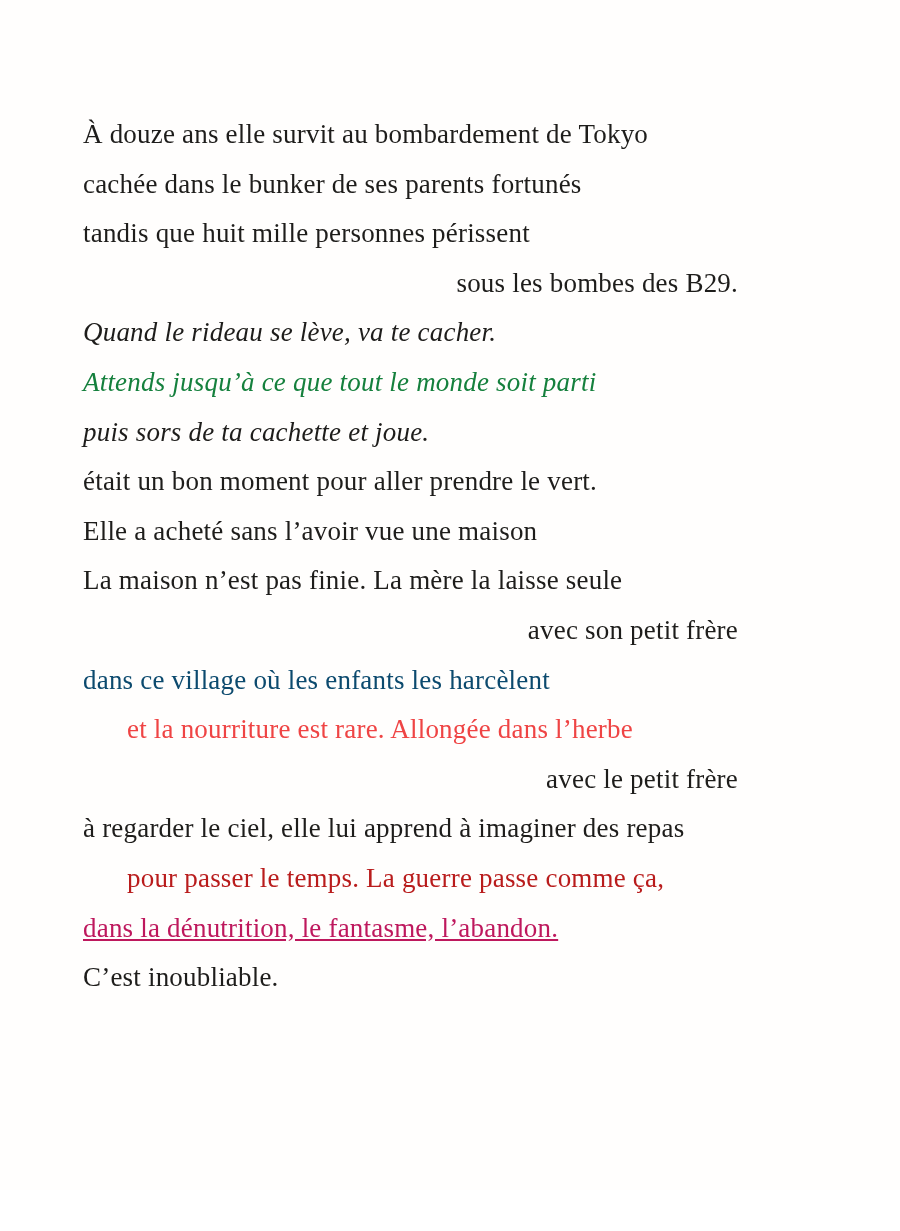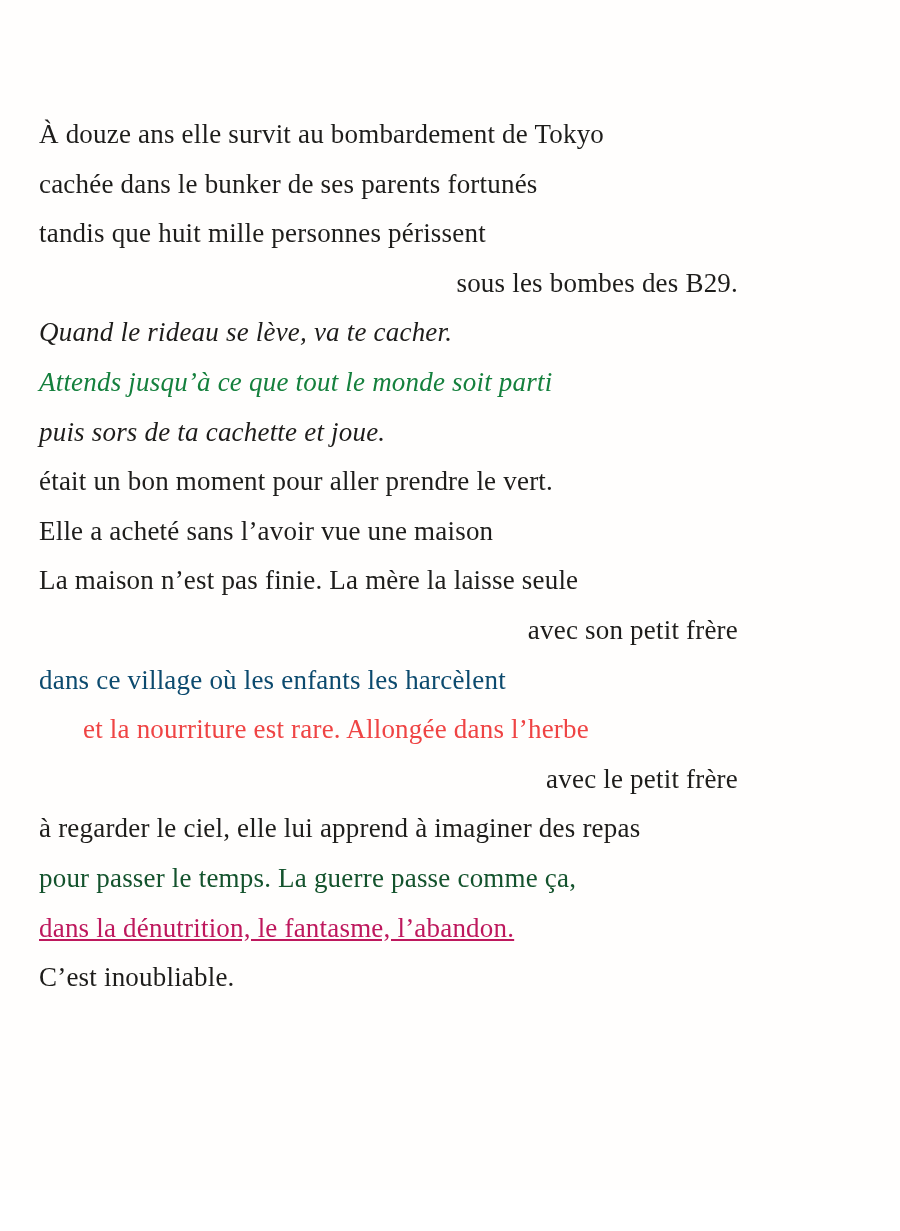--- a/index.html
+++ b/index.html
@@ -6,21 +6,21 @@
     margin: 0;
     padding: 0;
     background: #ffffff;
   }
   .page {
     position: relative;
     width: 900px;
     height: 1190px;
     background: #fffefd;
     box-sizing: border-box;
-    padding: 110px 90px 0 39px;
+    padding: 110px 90px 0 83px;
     overflow: hidden;
   }
   .poem {
     width: 100%;
   }
   .line {
     font-family: "Liberation Serif", "DejaVu Serif", serif;
     font-size: 27px;
     line-height: 49.6px;
     color: #1e1d1b;
@@ -48,17 +48,17 @@
       <div class="line italic" style="color: #15803d;">Attends jusqu’à ce que tout le monde soit parti</div>
       <div class="line italic" style="color: rgb(30, 29, 27);">puis sors de ta cachette et joue.</div>
       <div class="line" style="color: rgb(30, 29, 27);">était un bon moment pour aller prendre le vert.</div>
       <div class="line" style="color: rgb(30, 29, 27);">Elle a acheté sans l’avoir vue une maison</div>
       <div class="line" style="color: rgb(30, 29, 27);">La maison n’est pas finie. La mère la laisse seule</div>
       <div class="line right" style="color: rgb(30, 29, 27);">avec son petit frère</div>
       <div class="line" style="color: #0c4a6e;">dans ce village où les enfants les harcèlent</div>
       <div class="line" style="color: #ef4444; margin-left: 44px;">et la nourriture est rare. Allongée dans l’herbe</div>
       <div class="line right" style="color: rgb(30, 29, 27);">avec le petit frère</div>
       <div class="line" style="color: rgb(30, 29, 27);">à regarder le ciel, elle lui apprend à imaginer des repas</div>
-      <div class="line" style="color: #14532d;">pour passer le temps. La guerre passe comme ça,</div>
+      <div class="line" style="color: #b91c1c; margin-left: 44px;">pour passer le temps. La guerre passe comme ça,</div>
       <div class="line" style="color: #be185d; text-decoration: underline;">dans la dénutrition, le fantasme, l’abandon.</div>
       <div class="line" style="color: rgb(30, 29, 27);">C’est inoubliable.</div>
     </div>
 </div>
 
 </body></html>

